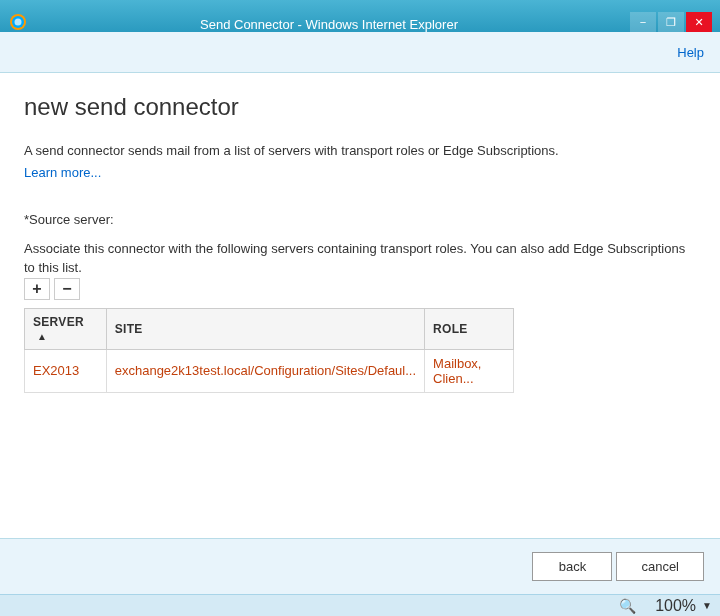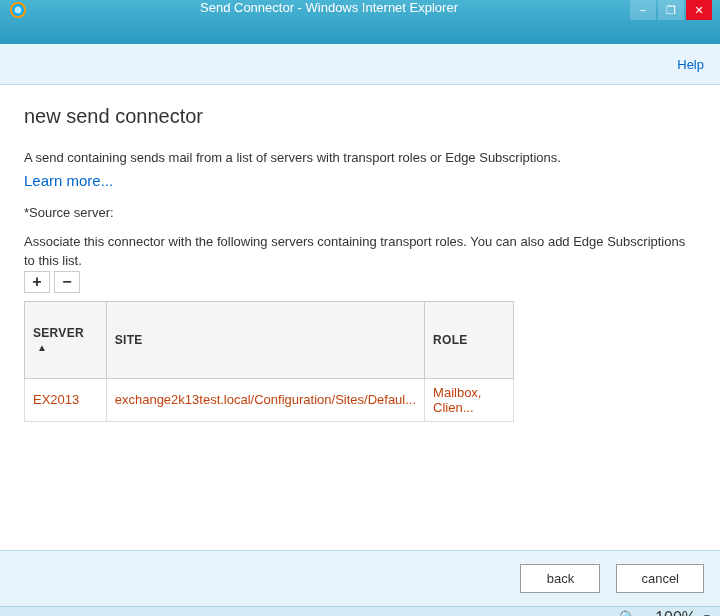--- a/index.html
+++ b/index.html
@@ -8,23 +8,23 @@
       height: 616px;
       font-family: 'Segoe UI', Arial, sans-serif;
       font-size: 13px;
       background: #f0f0f0;
       overflow: hidden;
     }
 
     
     .title-bar {
       background: linear-gradient(to bottom, #4ab4d4, #2a9abf);
-      height: 44px;
-      display: flex;
-      align-items: flex-start;
+      height: 32px;
+      display: flex;
+      align-items: flex-end;
       justify-content: space-between;
       padding: 0 8px;
       user-select: none;
     }
     .title-bar-icon {
       width: 20px;
       height: 20px;
       display: flex;
       align-items: center;
       justify-content: center;
@@ -87,39 +87,39 @@
     }
 
     
     .content {
       flex: 1;
       padding: 20px 24px 16px 24px;
       overflow-y: auto;
     }
 
     .page-title {
-      font-size: 20px;
+      font-size: 24px;
       font-weight: 300;
       color: #333;
       margin-bottom: 20px;
     }
 
     .description {
       color: #333;
       line-height: 1.5;
       margin-bottom: 4px;
       font-size: 13px;
     }
 
     .learn-more {
       color: #0066cc;
       text-decoration: none;
-      font-size: 15px;
+      font-size: 13px;
       display: inline-block;
-      margin-bottom: 16px;
+      margin-bottom: 32px;
     }
 
     .source-server-label {
       font-size: 13px;
       color: #333;
       margin-bottom: 12px;
     }
 
     .source-description {
       font-size: 13px;
@@ -153,21 +153,21 @@
     
     .data-table {
       width: 100%;
       border-collapse: collapse;
       border: 1px solid #ccc;
       max-width: 490px;
     }
     .data-table th {
       background: #f5f5f5;
       border: 1px solid #ccc;
-      padding: 24px 8px;
+      padding: 6px 8px;
       text-align: left;
       font-size: 12px;
       font-weight: 600;
       color: #333;
       text-transform: uppercase;
       letter-spacing: 0.3px;
     }
     .data-table td {
       border: 1px solid #ddd;
       padding: 6px 8px;
@@ -201,21 +201,21 @@
     }
 
     .bottom-left {
       display: flex;
       align-items: center;
       gap: 6px;
     }
 
     .action-buttons {
       display: flex;
-      gap: 16px;
+      gap: 4px;
     }
 
     .action-btn {
       padding: 6px 24px;
       background: white;
       border: 1px solid #999;
       color: #333;
       font-size: 13px;
       cursor: pointer;
       min-width: 80px;
@@ -266,21 +266,21 @@
 
 <div class="main-window">
 
   <div class="top-bar">
     <a class="help-link">Help</a>
   </div>
 
   <div class="content">
     <div class="page-title">new send connector</div>
 
-    <p class="description">A send containing sends mail from a list of servers with transport roles or Edge Subscriptions.</p>
+    <p class="description">A send connector sends mail from a list of servers with transport roles or Edge Subscriptions.</p>
     <a class="learn-more">Learn more...</a>
 
     <div class="source-server-label">*Source server:</div>
     <p class="source-description">Associate this connector with the following servers containing transport roles. You can also add Edge Subscriptions to this list.</p>
 
     
     <div class="toolbar">
       <button class="tool-btn">+</button>
       <button class="tool-btn">−</button>
     </div>

